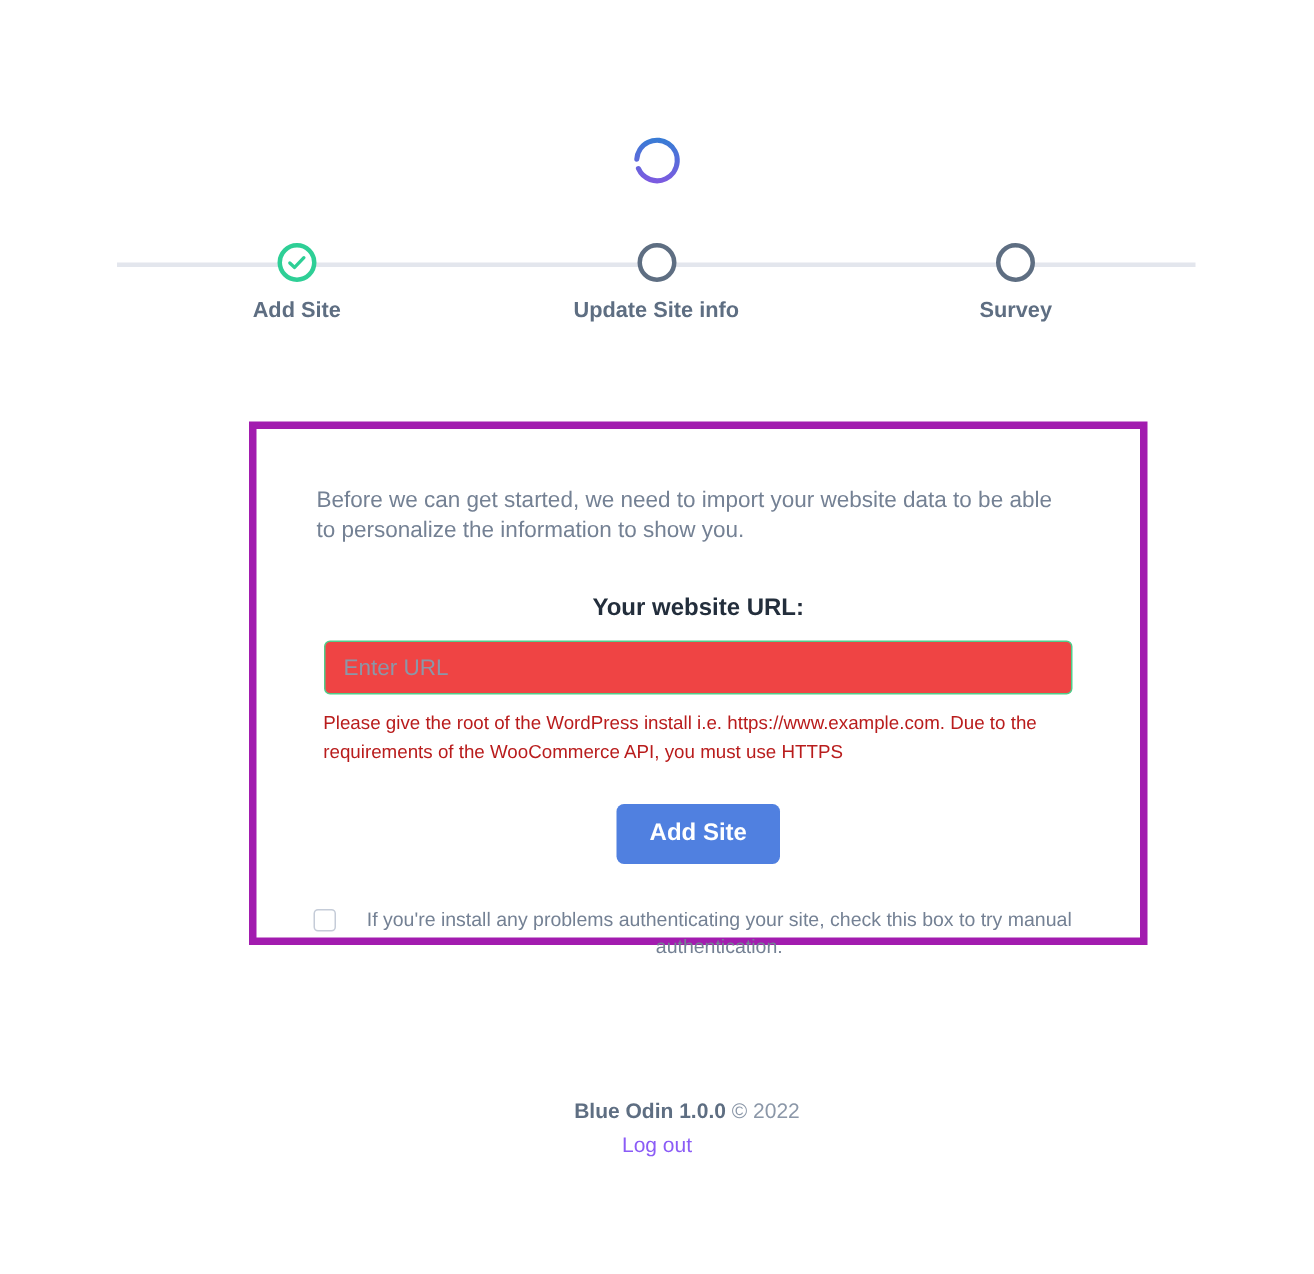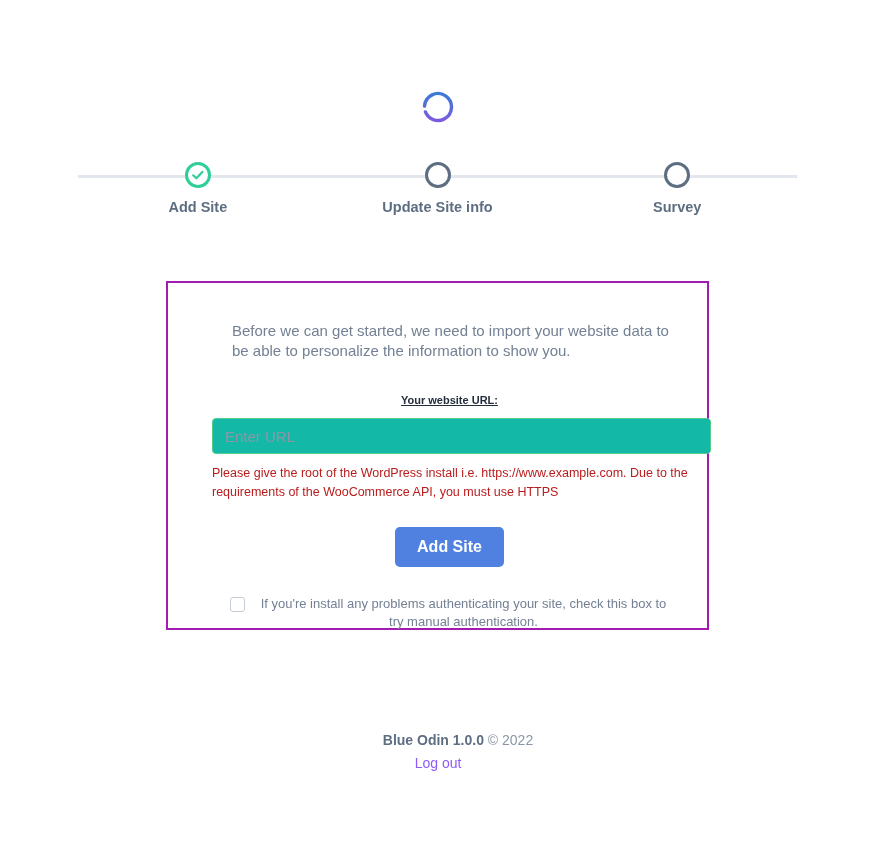--- a/index.html
+++ b/index.html
@@ -87,60 +87,58 @@
     font-weight: bold;
     color: #5e6e82;
     white-space: nowrap;
   }
 
   
   .card {
     position: absolute;
     left: 166px;
     top: 281px;
-    width: 543px;
+    width: 599px;
     height: 349px;
     background: #ffffff;
-    border: 2px solid #a21caf;
-    box-sizing: border-box;
-    padding-left: 24px;
+    border: 5px solid #a21caf;
+    box-sizing: border-box;
   }
   .card-inner {
     padding: 30px 20px 0 20px;
   }
   .intro {
     font-size: 15px;
     line-height: 20px;
     color: #748194;
     margin: 0;
     padding: 8px 0 0 20px;
     max-width: 495px;
   }
   .url-label {
     text-align: center;
-    font-size: 11px;
+    font-size: 16px;
     font-weight: bold;
     color: #232e3c;
     margin-top: 33px;
-    text-decoration: underline;
   }
   .url-input {
     display: block;
     width: 499px;
     height: 36px;
     margin: 12px auto 0 auto;
     padding: 0 12px;
     box-sizing: border-box;
     border: 1px solid #51cc8a;
     border-radius: 4px;
     font-family: "Liberation Sans", sans-serif;
     font-size: 15px;
     color: #232e3c;
     outline: none;
-    background: #14b8a6;
+    background: #ef4444;
   }
   .url-input::placeholder {
     color: #8b97a8;
   }
   .help-text {
     text-align: left;
     font-size: 12.5px;
     line-height: 19px;
     color: #b91c1c;
     margin: 10px auto 0 auto;

